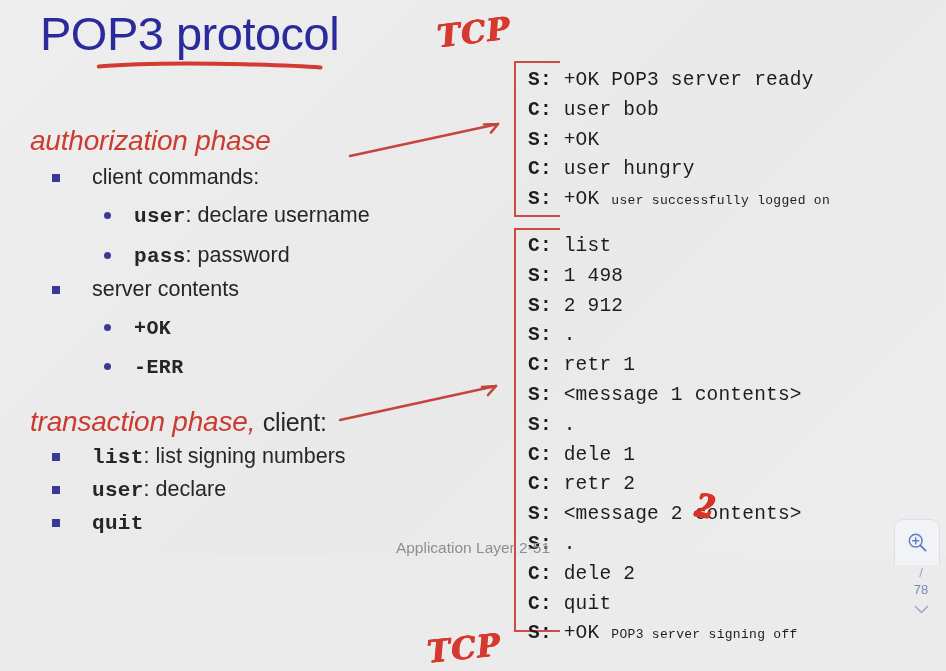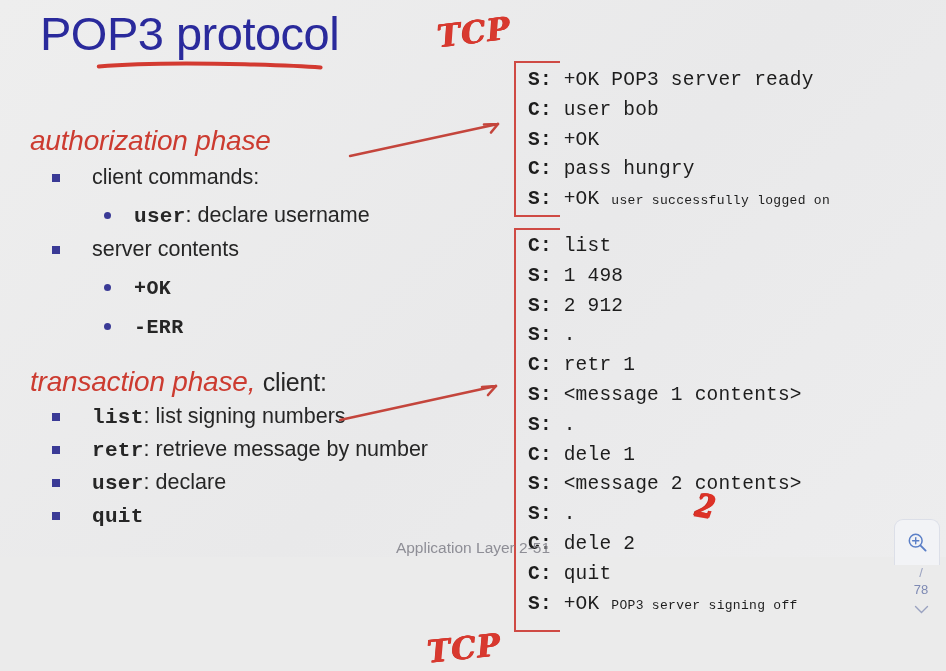--- a/index.html
+++ b/index.html
@@ -237,20 +237,25 @@
     <ul class="lvl1" id="auth-bullets">
       <li>
         <span class="sq"></span>
         <span>client commands:</span>
         <ul class="lvl2">
           <li>
             <span class="dot"></span>
             <span class="mono-big">user</span><span>:</span>
             <span>declare username</span>
           </li>
+          <li>
+            <span class="dot"></span>
+            <span class="mono-big">pass</span><span>:</span>
+            <span>password</span>
+          </li>
         </ul>
       </li>
 
       <li>
         <span class="sq"></span>
         <span>server contents</span>
         <ul class="lvl2">
           <li>
             <span class="dot"></span>
             <span class="mono">+OK</span>
@@ -269,55 +274,51 @@
     </div>
 
     <ul class="lvl1" id="trans-bullets">
       <li>
         <span class="sq"></span>
         <span class="mono-big">list</span><span>:</span>
         <span>list signing numbers</span>
       </li>
       <li>
         <span class="sq"></span>
-        <span class="mono-big">retr</span><span>:</span>
-        <span>retrieve message by number</span>
-      </li>
-      <li>
-        <span class="sq"></span>
         <span class="mono-big">user</span><span>:</span>
         <span>declare</span>
       </li>
       <li>
         <span class="sq"></span>
         <span class="mono-big">quit</span>
       </li>
     </ul>
   </div>
 
   <div class="bracket" id="bracket1"></div>
   <div class="bracket" id="bracket2"></div>
 
   <div class="codeblock" id="block1">
     <span class="row"><span class="tag">S:</span> <span>+OK POP3 server ready</span></span>
     <span class="row"><span class="tag">C:</span> <span>user bob</span></span>
     <span class="row"><span class="tag">S:</span> <span>+OK</span></span>
-    <span class="row"><span class="tag">C:</span> <span>pass hungry</span></span>
+    <span class="row"><span class="tag">C:</span> <span>user hungry</span></span>
     <span class="row"><span class="tag">S:</span> <span>+OK </span><span class="small">user successfully logged on</span></span>
   </div>
 
   <div class="codeblock" id="block2">
     <span class="row"><span class="tag">C:</span> <span>list</span></span>
     <span class="row"><span class="tag">S:</span> <span>1 498</span></span>
     <span class="row"><span class="tag">S:</span> <span>2 912</span></span>
     <span class="row"><span class="tag">S:</span> <span>.</span></span>
     <span class="row"><span class="tag">C:</span> <span>retr 1</span></span>
     <span class="row"><span class="tag">S:</span> <span>&lt;message 1 contents&gt;</span></span>
     <span class="row"><span class="tag">S:</span> <span>.</span></span>
     <span class="row"><span class="tag">C:</span> <span>dele 1</span></span>
+    <span class="row"><span class="tag">C:</span> <span>retr 2</span></span>
     <span class="row"><span class="tag">S:</span> <span>&lt;message 2 contents&gt;</span></span>
     <span class="row"><span class="tag">S:</span> <span>.</span></span>
     <span class="row"><span class="tag">C:</span> <span>dele 2</span></span>
     <span class="row"><span class="tag">C:</span> <span>quit</span></span>
     <span class="row"><span class="tag">S:</span> <span>+OK </span><span class="small">POP3 server signing off</span></span>
   </div>
 
   <div class="handwrite" id="tcp-top">TCP</div>
   <div class="handwrite" id="tcp-bottom">TCP</div>
   <div id="hand-two">2</div>

